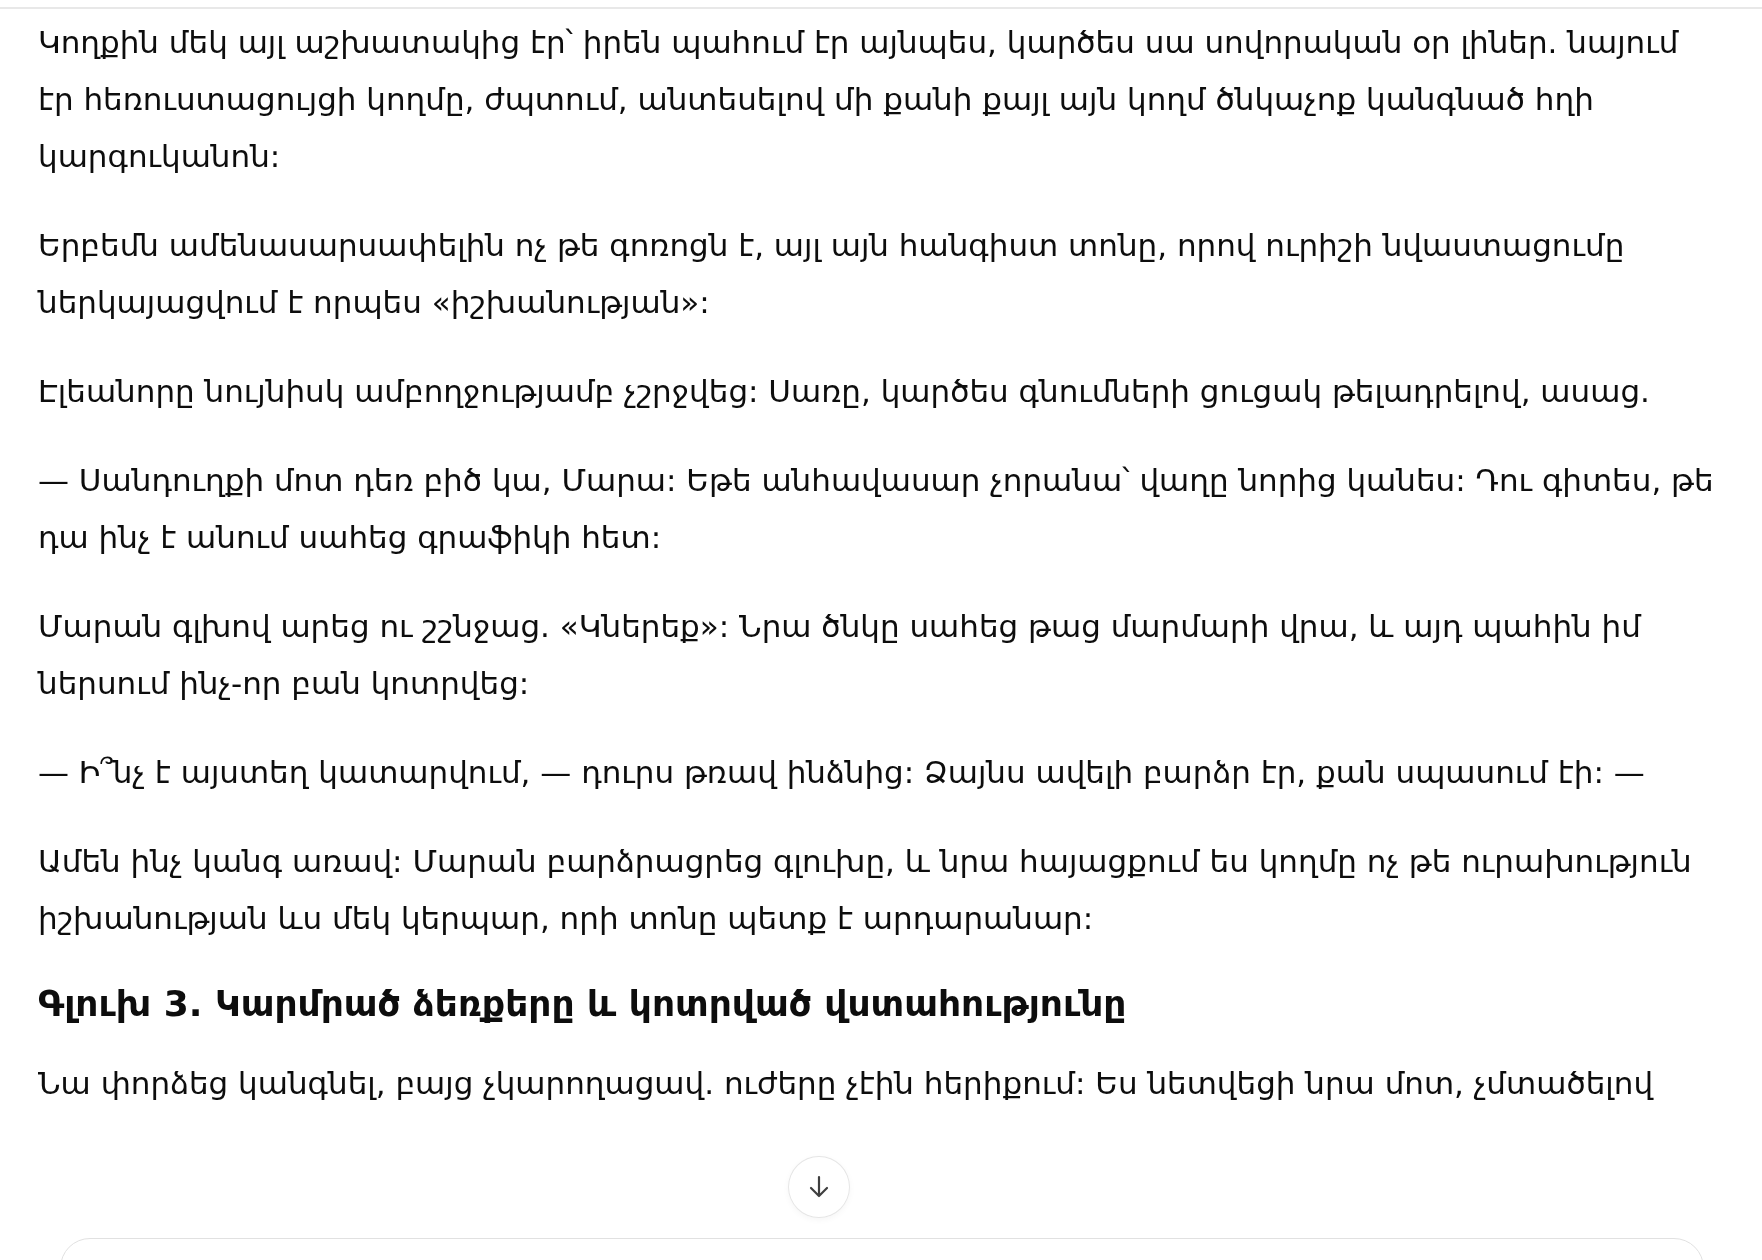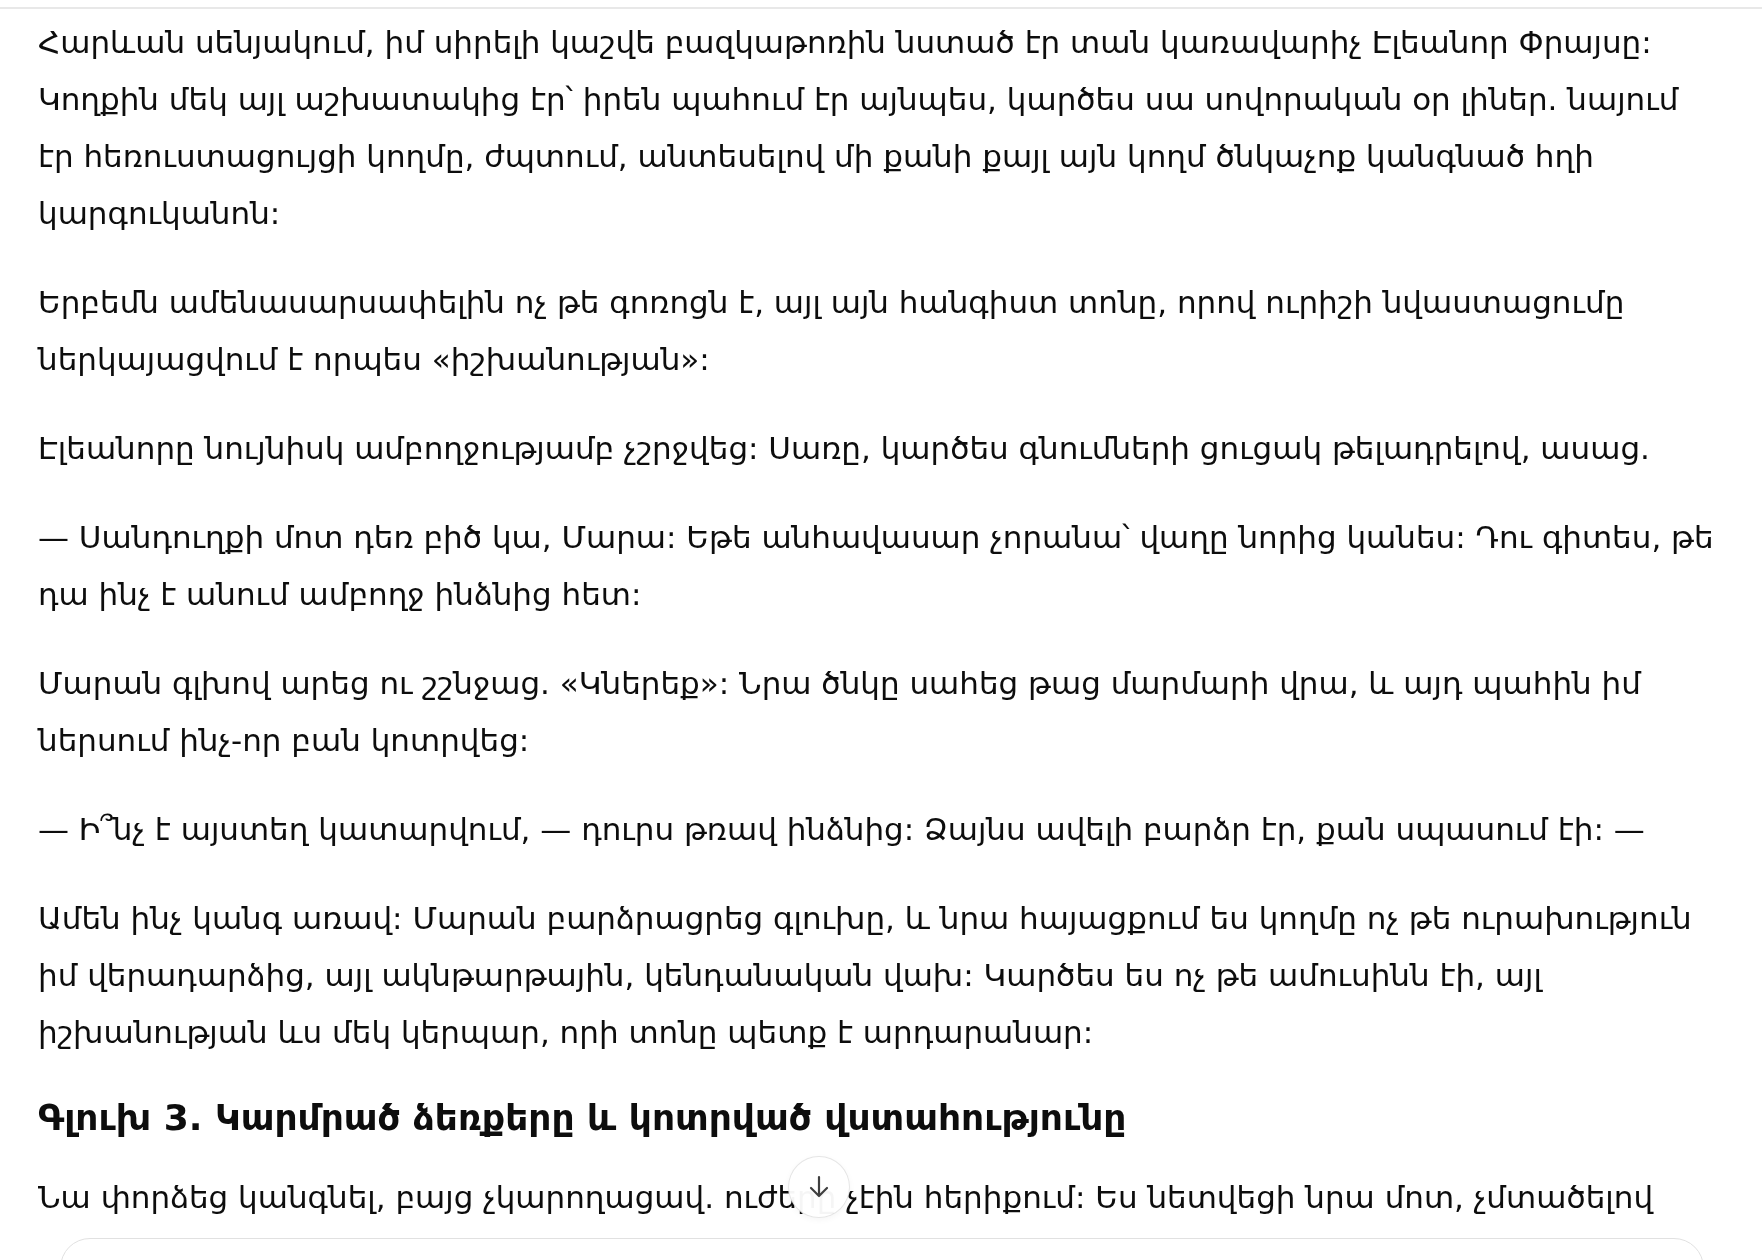--- a/index.html
+++ b/index.html
@@ -82,46 +82,44 @@
 </style>
 </head>
 <body>
 
 <div class="screen">
 
   <div class="top-divider"></div>
 
   <div class="content" id="message-root">
       <p>
-        <span class="line">Հարևան սենյակում, իմ սիրելի կաշվե բազկաթոռին նստած էր տան կառավարիչ Էլեանոր Փրայսը:</span>
         <span class="line">Կողքին մեկ այլ աշխատակից էր՝ իրեն պահում էր այնպես, կարծես սա սովորական օր լիներ. նայում</span>
         <span class="line">էր հեռուստացույցի կողմը, ժպտում, անտեսելով մի քանի քայլ այն կողմ ծնկաչոք կանգնած հղի</span>
         <span class="line">կարգուկանոն:</span>
       </p>
       <p>
         <span class="line">Երբեմն ամենասարսափելին ոչ թե գոռոցն է, այլ այն հանգիստ տոնը, որով ուրիշի նվաստացումը</span>
         <span class="line">ներկայացվում է որպես «իշխանության»:</span>
       </p>
       <p>
         <span class="line">Էլեանորը նույնիսկ ամբողջությամբ չշրջվեց: Սառը, կարծես գնումների ցուցակ թելադրելով, ասաց.</span>
       </p>
       <p>
         <span class="line">— Սանդուղքի մոտ դեռ բիծ կա, Մարա: Եթե անհավասար չորանա՝ վաղը նորից կանես: Դու գիտես, թե</span>
-        <span class="line">դա ինչ է անում ամբողջ ինձնից հետ:</span>
+        <span class="line">դա ինչ է անում սահեց գրաֆիկի հետ:</span>
       </p>
       <p>
         <span class="line">Մարան գլխով արեց ու շշնջաց. «Կներեք»: Նրա ծնկը սահեց թաց մարմարի վրա, և այդ պահին իմ</span>
         <span class="line">ներսում ինչ-որ բան կոտրվեց:</span>
       </p>
       <p>
         <span class="line">— Ի՞նչ է այստեղ կատարվում, — դուրս թռավ ինձնից: Ձայնս ավելի բարձր էր, քան սպասում էի: —</span>
       </p>
       <p>
         <span class="line">Ամեն ինչ կանգ առավ: Մարան բարձրացրեց գլուխը, և նրա հայացքում ես կողմը ոչ թե ուրախություն</span>
-        <span class="line">իմ վերադարձից, այլ ակնթարթային, կենդանական վախ: Կարծես ես ոչ թե ամուսինն էի, այլ</span>
         <span class="line">իշխանության ևս մեկ կերպար, որի տոնը պետք է արդարանար:</span>
       </p>
       <h2>
         <span class="line">Գլուխ 3. Կարմրած ձեռքերը և կոտրված վստահությունը</span>
       </h2>
       <p>
         <span class="line">Նա փորձեց կանգնել, բայց չկարողացավ. ուժերը չէին հերիքում: Ես նետվեցի նրա մոտ, չմտածելով</span>
       </p>
     </div>
 

